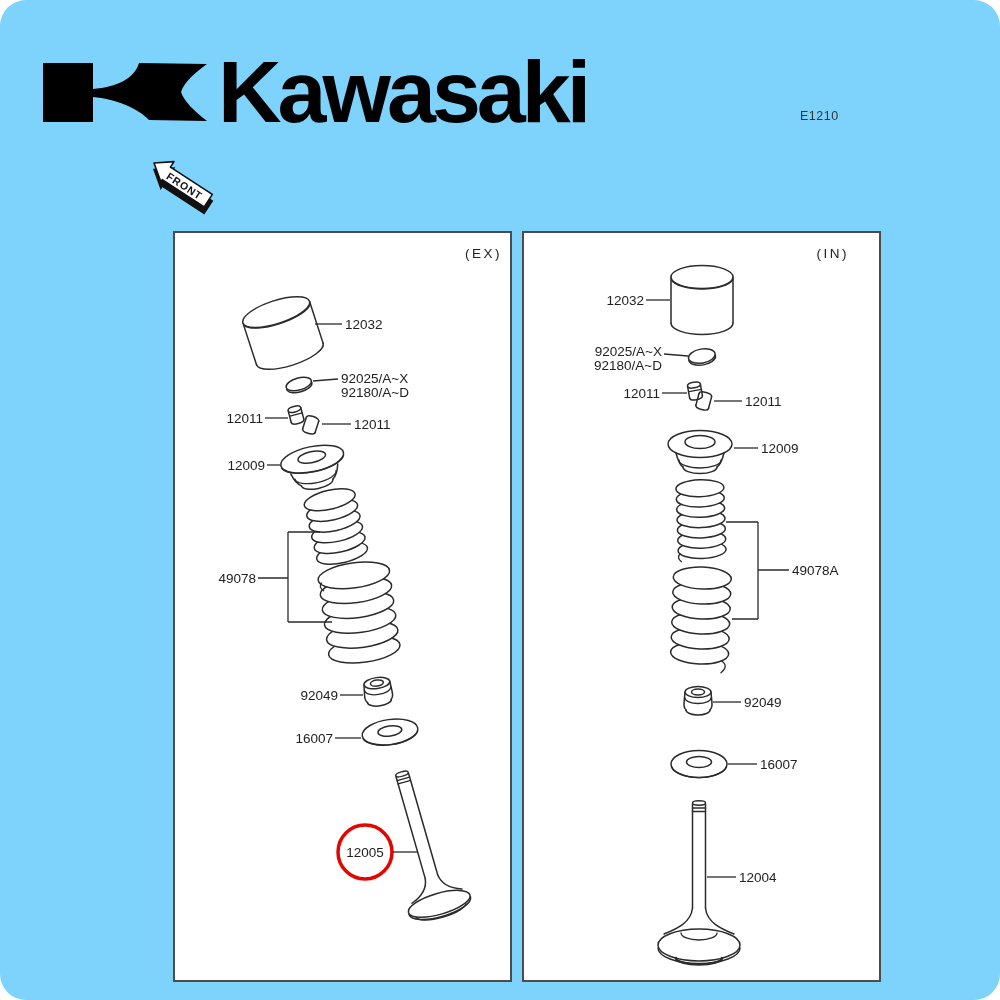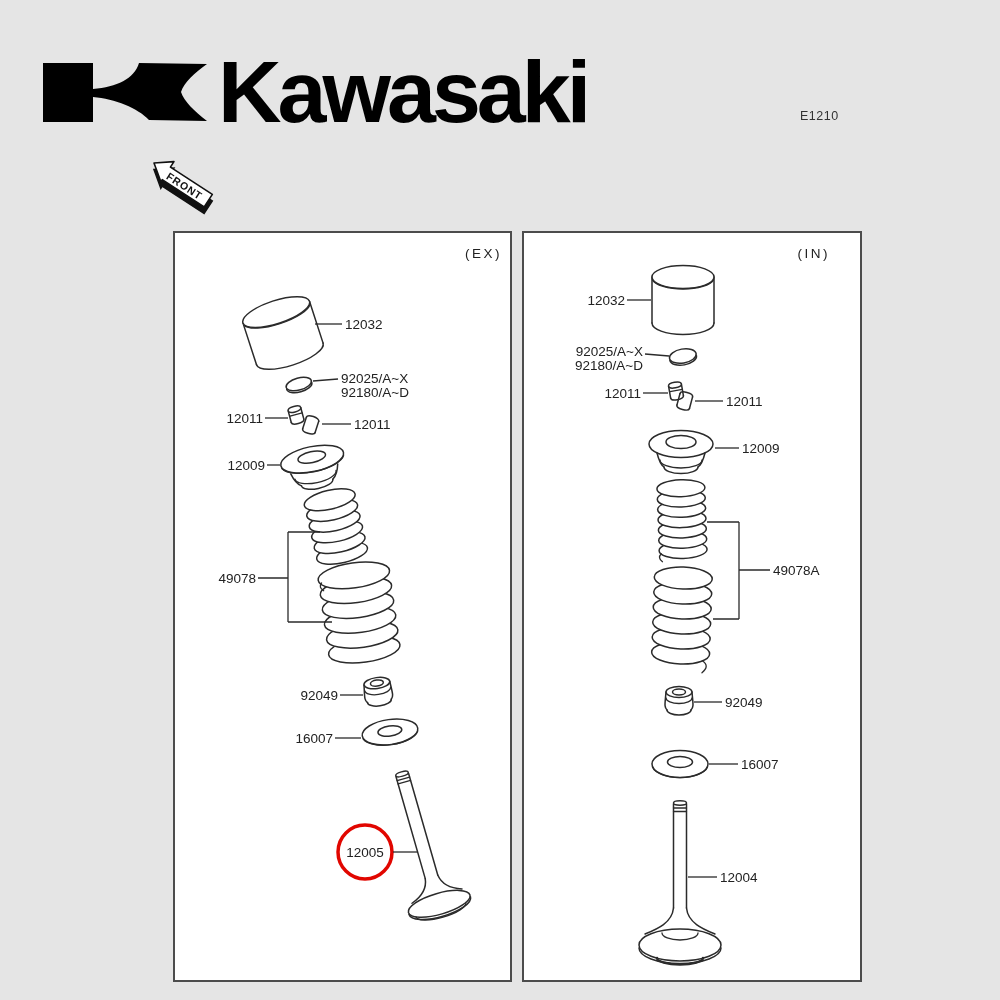--- a/index.html
+++ b/index.html
@@ -1,18 +1,18 @@
 <!DOCTYPE html>
 <html><head>
 <meta charset="utf-8">
 <style>
   html,body { margin:0; padding:0; background:#fff; }
   .stage {
-    position:relative; width:1000px; height:1000px; background:#e5e5e5;
-    font-family:"Liberation Sans", sans-serif; overflow:hidden;
+    position:relative; width:1000px; height:1000px; background:#7dd3fc;
+    font-family:"Liberation Sans", sans-serif; overflow:hidden;border-radius:26px;
   }
   .abs { position:absolute; }
   .panel {
     position:absolute; border:2px solid #4c4c4c; background:#fff;
   }
   .panel svg { display:block; }
   .code-text {
     position:absolute; font-size:12.5px; color:#333; letter-spacing:0.5px;
   }
   
@@ -142,21 +142,21 @@
         <ellipse cx="227" cy="676" rx="32" ry="10.5"></ellipse>
         <path d="M195,678 a32,11 0 0 0 64,0" fill="none"></path>
         <path d="M201,682 a26,8 0 0 0 52,0" fill="none" class="part-thin"></path>
       </g>
       <circle cx="190" cy="619" r="27" fill="none" stroke-width="3.5" stroke="#e10600"></circle>
       <path class="ln" d="M218,619 H243"></path>
       <text class="lbl" x="190" y="624" text-anchor="middle">12005</text>
     </svg>
   </div>
 
-  <div class="panel" style="left:522px; top:231px; width:336px; height:747px;">
+  <div class="panel" style="left:522px; top:231px; width:336px; height:747px;padding-left:19px;">
     <svg width="336" height="747" viewBox="0 0 336 747">
 
       <text class="ttl" x="306" y="25" text-anchor="end">(IN)</text>
 
       <g class="part">
         <path d="M128,44 V90 M190,44 V90" fill="none"></path>
         <path d="M128,90 a31,11.5 0 0 0 62,0" fill="none"></path>
         <ellipse cx="159" cy="44" rx="31" ry="11.5"></ellipse>
         <path d="M128.5,47 a31,11 0 0 0 61,0" fill="none" class="part-thin"></path>
       </g>

